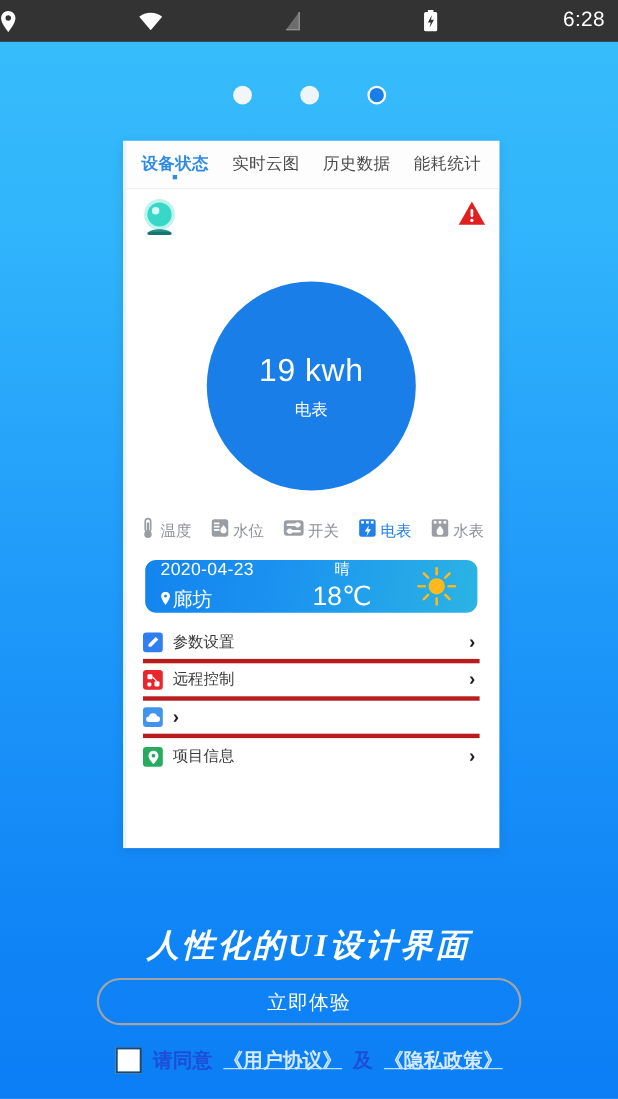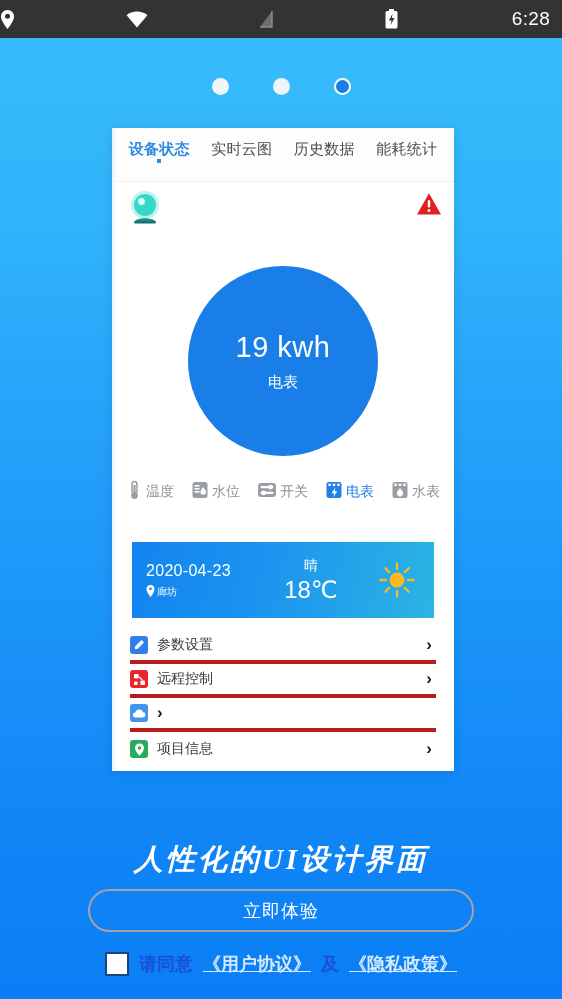--- a/index.html
+++ b/index.html
@@ -42,21 +42,21 @@
     box-shadow: 0 2px 10px rgba(0,0,0,.12);
     overflow: hidden;
   }
   #card::before {
     content: ""; position: absolute; left: 0; top: 0; width: 3px; height: 100%;
     background: #e9f4fd;
   }
 
   
   #tabs {
-    display: flex; align-items: flex-start; height: 54px;
+    display: flex; align-items: flex-start; height: 44px;
     border-bottom: 1px solid #eeeeee; padding: 0 6px;
     background: #fdfdfd;
   }
   .tab {
     flex: 1; text-align: center; font-size: 15px; color: #4c4c4c;
     padding-top: 12px; position: relative; letter-spacing: .3px;
   }
   .tab.active { color: #2f8ce2; font-weight: bold; }
   .tab.active .tab-dot {
     position: absolute; left: 50%; transform: translateX(-50%);
@@ -80,28 +80,28 @@
   #devrow {
     display: flex; align-items: center; justify-content: space-between;
     padding: 8px 14px 10px 14px;
   }
   .dev { display: flex; align-items: center; gap: 3px; }
   .dev .dlabel { font-size: 14px; color: #8d9096; }
   .dev.active .dlabel { color: #2280e8; }
 
   
   #weather {
-    margin: 28px 20px 0 20px; height: 76px; border-radius: 0;
+    margin: 4px 20px 0 20px; height: 48px; border-radius: 10px;
     background: linear-gradient(100deg, #1384ef 0%, #1b93f0 42%, #2bb4e3 100%);
     display: flex; align-items: center; position: relative; padding: 0 14px;
   }
   #weather .wleft { width: 120px; }
   #weather .wdate { color: #ffffff; font-size: 16px; letter-spacing: .3px; }
   #weather .wloc {
-    color: #ffffff; font-size: 10px; margin-top: 5px;
+    color: #ffffff; font-size: 18px; margin-top: 5px;
     display: flex; align-items: center; gap: 2px;
   }
   #weather .wmid { flex: 1; text-align: center; padding-right: 18px; }
   #weather .wcond { color: #ffffff; font-size: 14px; }
   #weather .wtemp { color: #ffffff; font-size: 24px; margin-top: 1px; }
   #weather .wsun { width: 46px; display: flex; justify-content: center; }
 
   
   #menu { margin: 12px 18px 0 18px; }
   .mrow {

